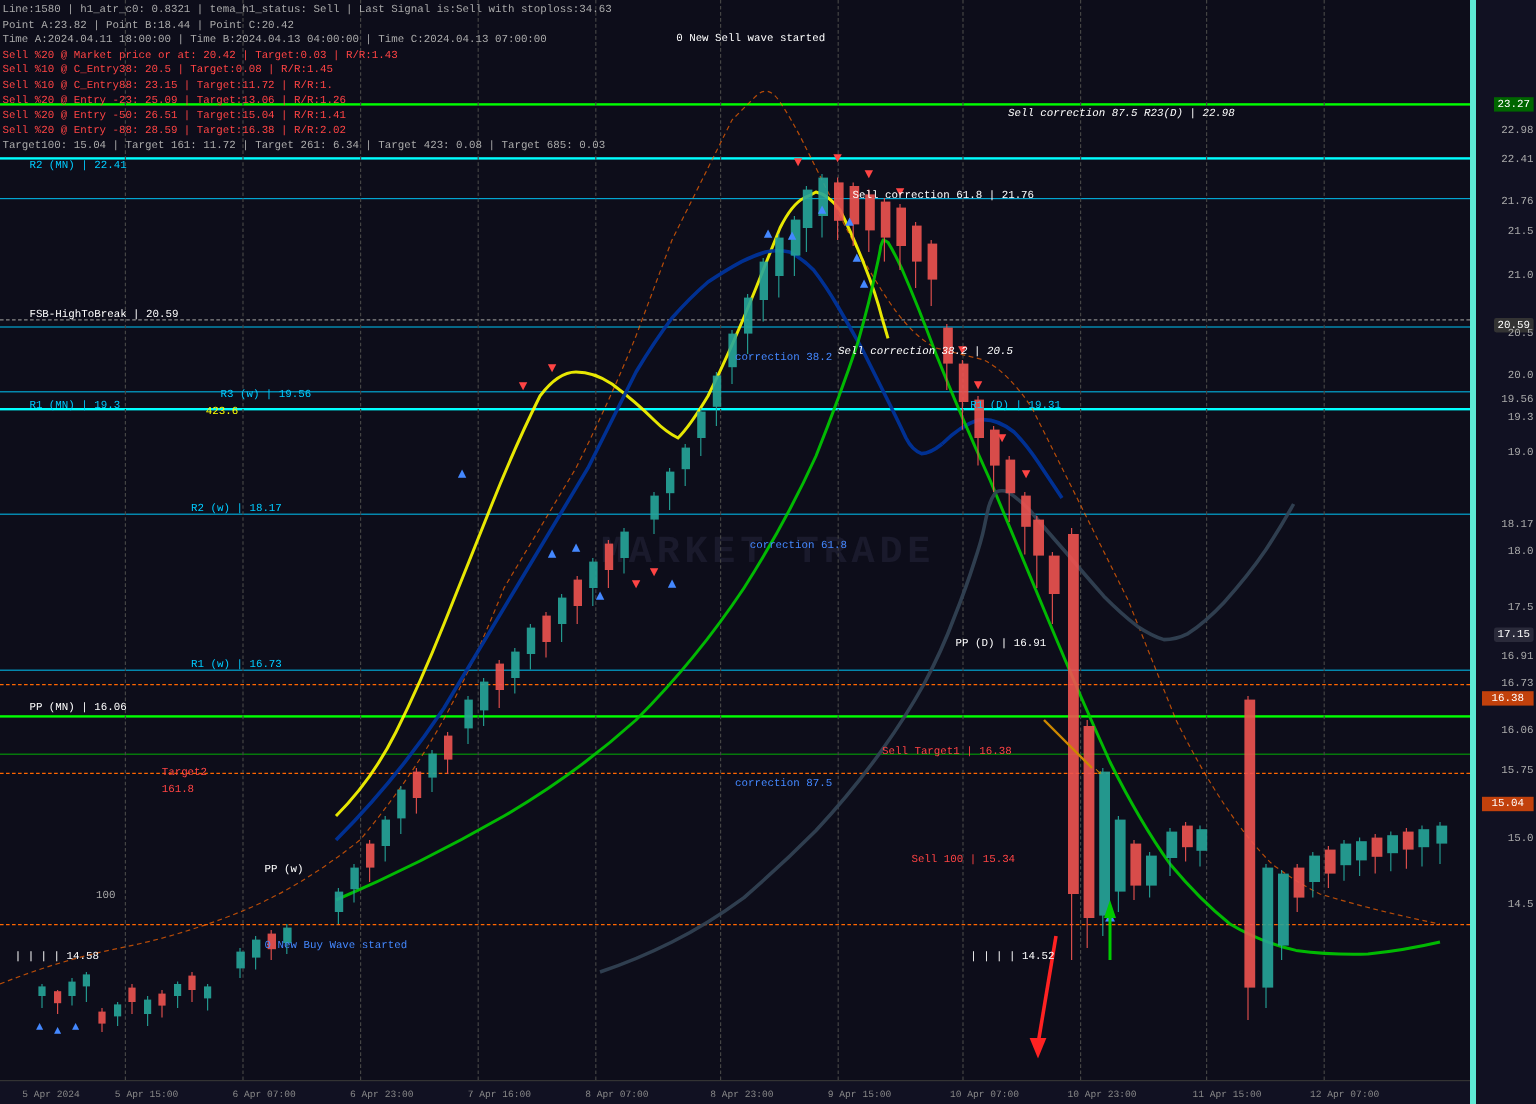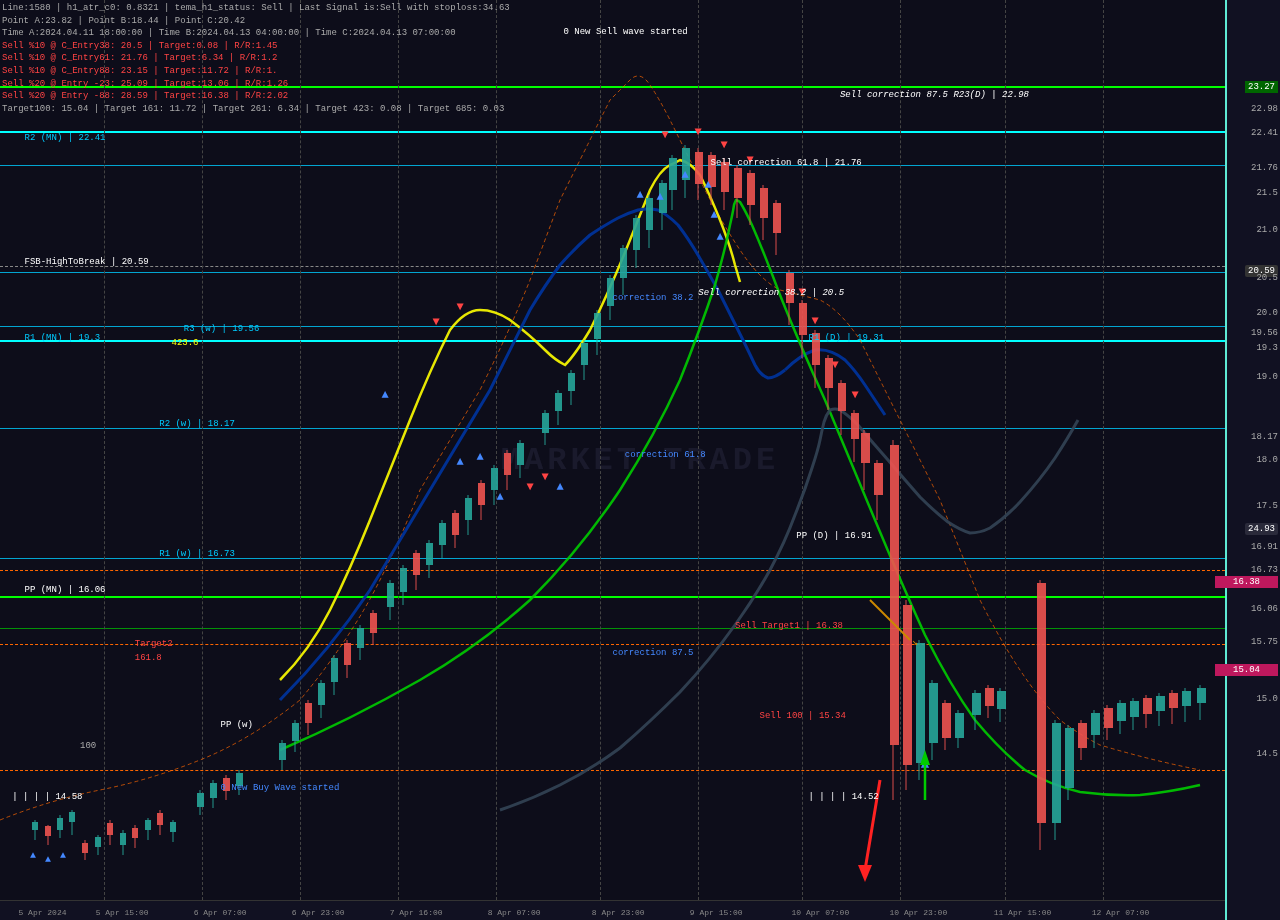--- a/index.html
+++ b/index.html
@@ -33,21 +33,21 @@
     .info-white { color: #ffffff; }
 
     
     #price-scale {
       position: absolute;
       right: 0;
       top: 0;
       width: 55px;
       height: 100%;
       background: #111122;
-      border-left: 2px solid #5eead4;
+      border-left: 5px solid #5eead4;
       z-index: 5;
     }
     .price-label {
       position: absolute;
       right: 2px;
       font-size: 9px;
       color: #aaaaaa;
       transform: translateY(-50%);
       white-space: nowrap;
     }
@@ -56,23 +56,23 @@
       color: #ffffff;
       padding: 1px 3px;
       border-radius: 2px;
     }
     .price-label-green {
       background: #006600;
       color: #ffffff;
       padding: 1px 3px;
     }
     .price-label-red {
-      background: #be185d;
+      background: #c2410c;
       color: #ffffff;
-      padding: 1px 18px;
+      padding: 1px 8px;
       margin-top: 34px;
     }
 
     
     #time-scale {
       position: absolute;
       bottom: 0;
       left: 0;
       right: 55px;
       height: 20px;
@@ -173,24 +173,25 @@
 <body>
 
 <div id="chart-container">
 
   <div id="info-panel">
     <div class="info-line">
       <span style="color:#aaa">Line:1580 | h1_atr_c0: 0.8321 | tema_h1_status: Sell | Last Signal is:Sell with stoploss:34.63</span>
     </div>
     <div class="info-line" style="color:#aaa">Point A:23.82 | Point B:18.44 | Point C:20.42</div>
     <div class="info-line" style="color:#aaa">Time A:2024.04.11 18:00:00 | Time B:2024.04.13 04:00:00 | Time C:2024.04.13 07:00:00</div>
+    <div class="info-line" style="color:#ff4444">Sell %20 @ Market price or at: 20.42 | Target:0.03 | R/R:1.43</div>
     <div class="info-line" style="color:#ff4444">Sell %10 @ C_Entry38: 20.5 | Target:0.08 | R/R:1.45</div>
-    <div class="info-line" style="color:#ff4444">Sell %10 @ C_Entry61: 21.76 | Target:6.34 | R/R:1.2</div>
     <div class="info-line" style="color:#ff4444">Sell %10 @ C_Entry88: 23.15 | Target:11.72 | R/R:1.</div>
     <div class="info-line" style="color:#ff4444">Sell %20 @ Entry -23: 25.09 | Target:13.06 | R/R:1.26</div>
+    <div class="info-line" style="color:#ff4444">Sell %20 @ Entry -50: 26.51 | Target:15.04 | R/R:1.41</div>
     <div class="info-line" style="color:#ff4444">Sell %20 @ Entry -88: 28.59 | Target:16.38 | R/R:2.02</div>
     <div class="info-line" style="color:#aaa">Target100: 15.04 | Target 161: 11.72 | Target 261: 6.34 | Target 423: 0.08 | Target 685: 0.03</div>
   </div>
 
   <div id="watermark">MARKET TRADE</div>
 
   <div id="chart-area">
 
     <div class="v-line-dashed" style="left:8.5%"></div>
     <div class="v-line-dashed" style="left:16.5%"></div>
@@ -614,21 +615,21 @@
     </div>
     <div class="price-label" style="top:30.2%;">20.5</div>
     <div class="price-label" style="top:34%;">20.0</div>
     <div class="price-label" style="top:36.2%;">19.56</div>
     <div class="price-label" style="top:37.8%;">19.3</div>
     <div class="price-label" style="top:41%;">19.0</div>
     <div class="price-label" style="top:47.5%;">18.17</div>
     <div class="price-label" style="top:50%;">18.0</div>
     <div class="price-label" style="top:55%;">17.5</div>
     <div class="price-label" style="top:57.5%;">
-      <span class="price-label-highlight" style="background:#2a2a3a; color:#fff;">24.93</span>
+      <span class="price-label-highlight" style="background:#2a2a3a; color:#fff;">17.15</span>
     </div>
     <div class="price-label" style="top:62%;">16.73</div>
     <div class="price-label" style="top:59.5%;">16.91</div>
     <div class="price-label" style="top:63.3%;">
       <span class="price-label-red">16.38</span>
     </div>
     <div class="price-label" style="top:66.2%;">16.06</div>
     <div class="price-label" style="top:69.8%;">15.75</div>
     <div class="price-label" style="top:72.8%;">
       <span class="price-label-red">15.04</span>

